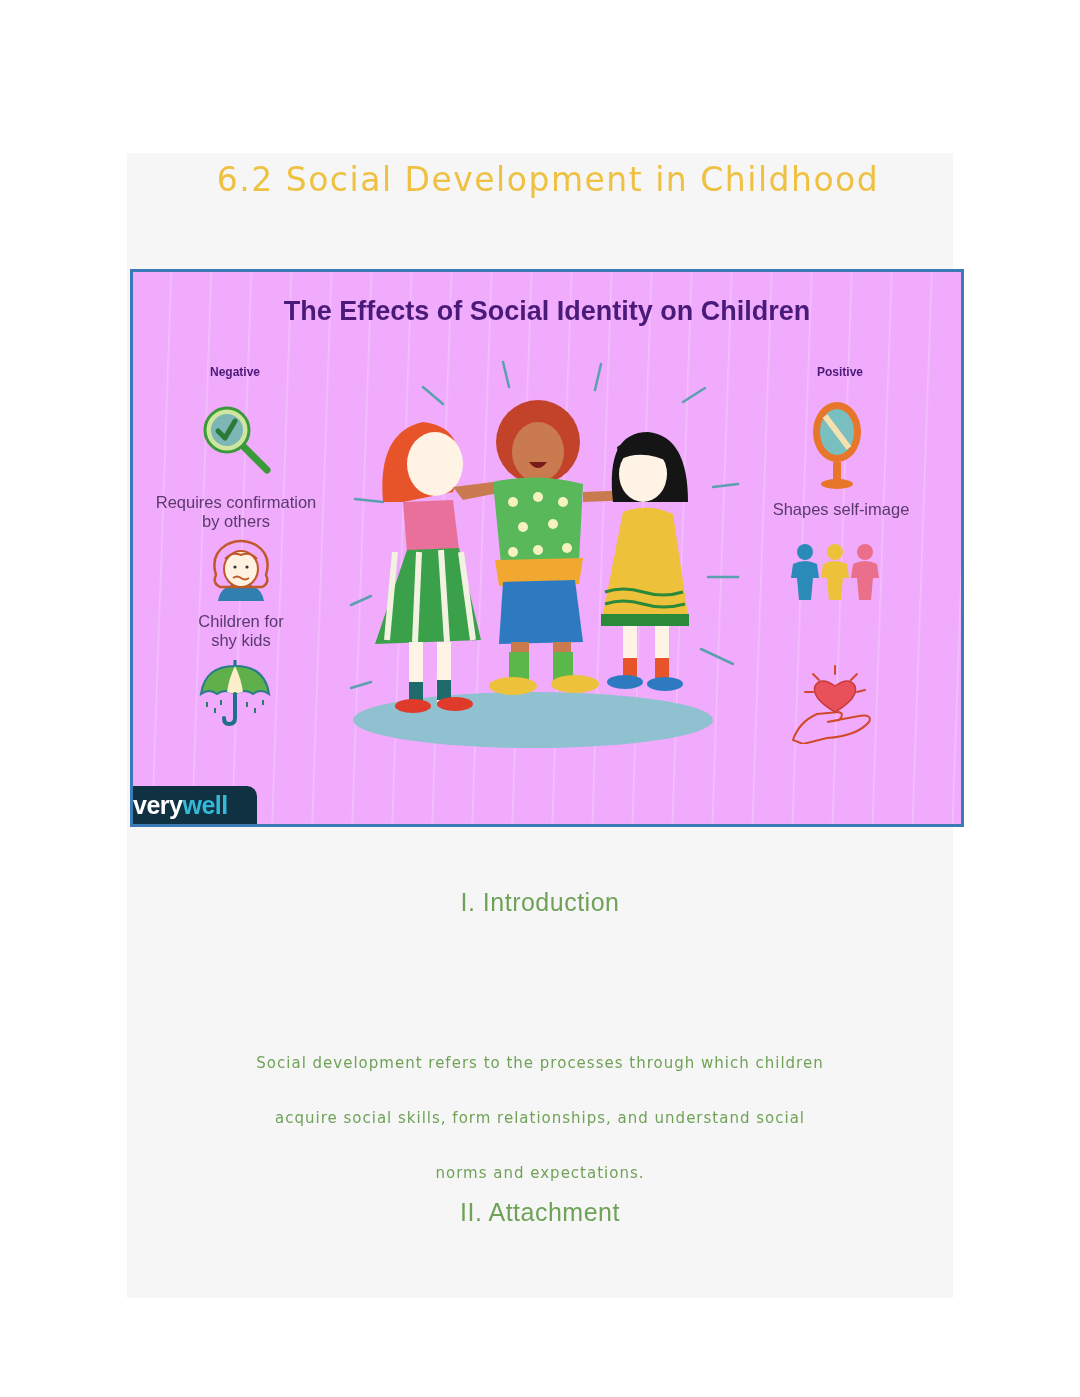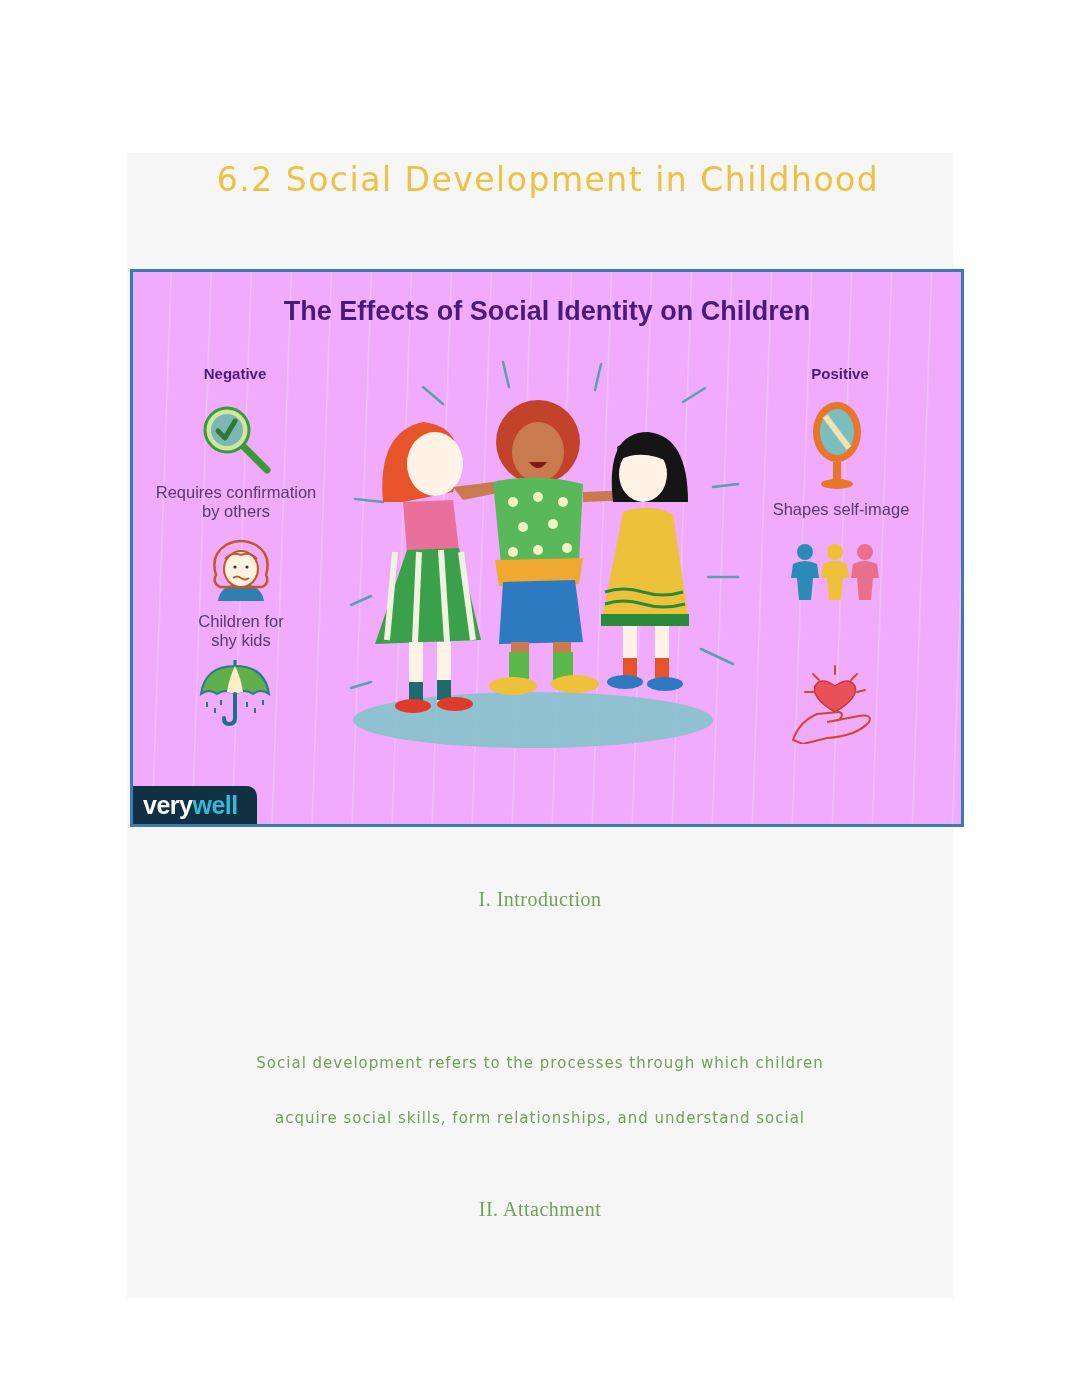--- a/index.html
+++ b/index.html
@@ -4,48 +4,48 @@
   <style>
     html, body { margin: 0; padding: 0; background: #ffffff; }
     body { width: 1080px; height: 1397px; position: relative; overflow: hidden; font-family: "DejaVu Sans", sans-serif; }
     .page { position: absolute; left: 127px; top: 153px; width: 826px; height: 1145px; background: #f6f6f6; }
     .doc-title { position: absolute; left: 127px; top: 152px; width: 826px; text-align: center; font-family: "DejaVu Sans", sans-serif; font-size: 33px; letter-spacing: 1.5px; color: #efc143; font-weight: normal; }
     .figure { position: absolute; left: 130px; top: 269px; width: 828px; height: 552px; background: #f0abfc; border: 3px solid #3a7ab6; overflow: hidden; }
     .figure::before { content: ""; position: absolute; inset: 0;
       background-image: repeating-linear-gradient(92deg, rgba(255,255,255,0.0) 0px, rgba(255,255,255,0.0) 37px, rgba(255,255,255,0.25) 38px, rgba(255,255,255,0.0) 40px);
       pointer-events: none; }
     .fig-title { position: absolute; left: 0; right: 0; top: 24px; text-align: center; font-family: "Liberation Sans", sans-serif; font-weight: bold; font-size: 27px; color: #4a1a78; }
-    .col-head { position: absolute; font-family: "Liberation Sans", sans-serif; font-weight: bold; font-size: 15px; color: #4a1a78; text-align: center; width: 180px; }
+    .col-head { position: absolute; font-family: "Liberation Sans", sans-serif; font-weight: bold; font-size: 12px; color: #4a1a78; text-align: center; width: 180px; }
     .cap { position: absolute; width: 200px; text-align: center; font-family: "Liberation Sans", sans-serif; font-size: 16.5px; line-height: 19px; color: #5a3a6e; }
     .icon { position: absolute; }
-    .logo { position: absolute; left: 0; bottom: 0; width: 124px; height: 38px; background: #0f3142; border-top-right-radius: 10px; font-family: "Liberation Sans", sans-serif; font-weight: bold; font-size: 25px; line-height: 38px; padding-left: 10px; box-sizing: border-box; letter-spacing: -0.5px; }
+    .logo { position: absolute; left: 0; bottom: 0; width: 124px; height: 38px; background: #0f3142; border-top-right-radius: 10px; font-family: "Liberation Sans", sans-serif; font-weight: bold; font-size: 25px; line-height: 38px; box-sizing: border-box; letter-spacing: -0.5px; }
     .logo .very { color: #ffffff; }
     .logo .well { color: #34b9d8; }
-    .heading { position: absolute; left: 127px; width: 826px; text-align: center; font-family: Liberation Serif, serif; font-size: 20px; color: #6fa257; letter-spacing: 0.5px; }
+    .heading { position: absolute; left: 127px; width: 826px; text-align: center; font-family: Liberation Sans, sans-serif; font-size: 25px; color: #6fa257; letter-spacing: 0.5px; }
     .para { position: absolute; left: 127px; width: 826px; text-align: center; font-family: "DejaVu Sans", sans-serif; font-size: 15px; color: #6fa257; letter-spacing: 1px; line-height: 55px; }
   </style>
 </head>
 <body>
 
 <div class="page"></div>
 
 <h1 class="doc-title" style="margin:8px;">6.2 Social Development in Childhood</h1>
 
 <div class="figure">
   <div class="fig-title">The Effects of Social Identity on Children</div>
 
   <div class="col-head" style="left:12px; top:93px;">Negative</div>
 
   <svg class="icon" style="left:66px; top:130px;" width="76" height="74" viewBox="0 0 76 74">
     <line x1="44" y1="44" x2="68" y2="68" stroke="#3a9a3a" stroke-width="7" stroke-linecap="round"></line>
     <circle cx="28" cy="28" r="22" fill="#cfe6a0" stroke="#3a9a3a" stroke-width="3"></circle>
     <circle cx="28" cy="28" r="16" fill="#7eb5b5"></circle>
     <path d="M19 29 L26 36 L36 19" fill="none" stroke="#2c7a3a" stroke-width="5" stroke-linecap="round" stroke-linejoin="round"></path>
   </svg>
-  <div class="cap" style="left:3px; top:211px;">
+  <div class="cap" style="left:3px; top:221px;">
     <div>Requires confirmation</div>
     <div>by others</div>
   </div>
 
   <svg class="icon" style="left:73px; top:263px;" width="70" height="66" viewBox="0 0 70 66">
     <path d="M12 66 Q14 50 35 48 Q56 50 58 66 Z" fill="#2f7fb0"></path>
     <path d="M10 40 Q4 20 20 10 Q35 2 50 10 Q66 20 60 40 Q64 48 56 52 L14 52 Q6 48 10 40 Z" fill="none" stroke="#c0592a" stroke-width="2.5"></path>
     <ellipse cx="35" cy="34" rx="17" ry="18" fill="#fff2e0" stroke="#c0592a" stroke-width="2"></ellipse>
     <path d="M19 24 Q26 16 35 20 Q44 16 51 24" fill="none" stroke="#c0592a" stroke-width="2"></path>
     <circle cx="29" cy="32" r="1.6" fill="#333"></circle>
@@ -187,15 +187,16 @@
   </svg>
 
   <div class="logo"><span class="very">very</span><span class="well">well</span></div>
 </div>
 
 <div class="heading" style="top:888px;">I. Introduction</div>
 
 <div class="para" style="top:1036px;">
   <div>Social development refers to the processes through which children</div>
   <div>acquire social skills, form relationships, and understand social</div>
+  <div>norms and expectations.</div>
 </div>
 
 <div class="heading" style="top:1198px;">II. Attachment</div>
 
 </body></html>

